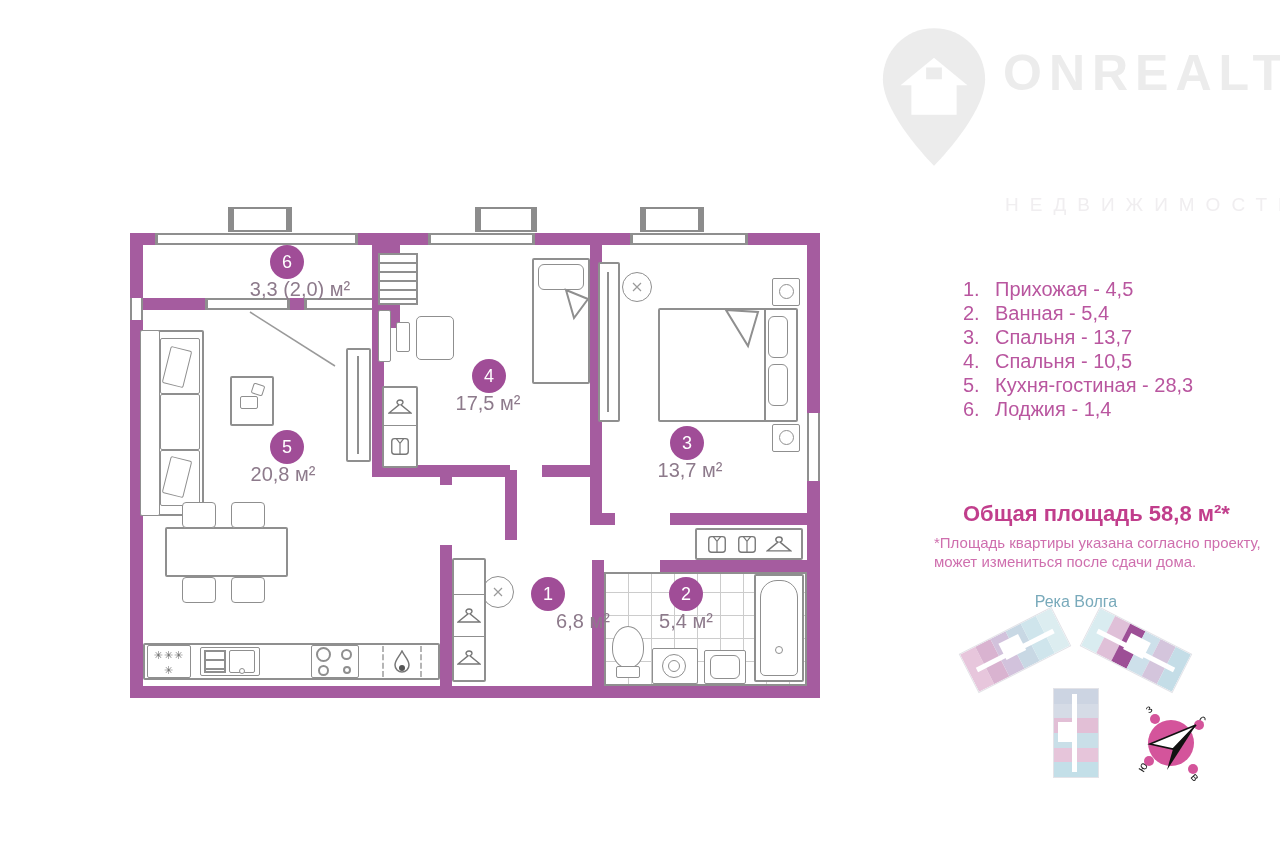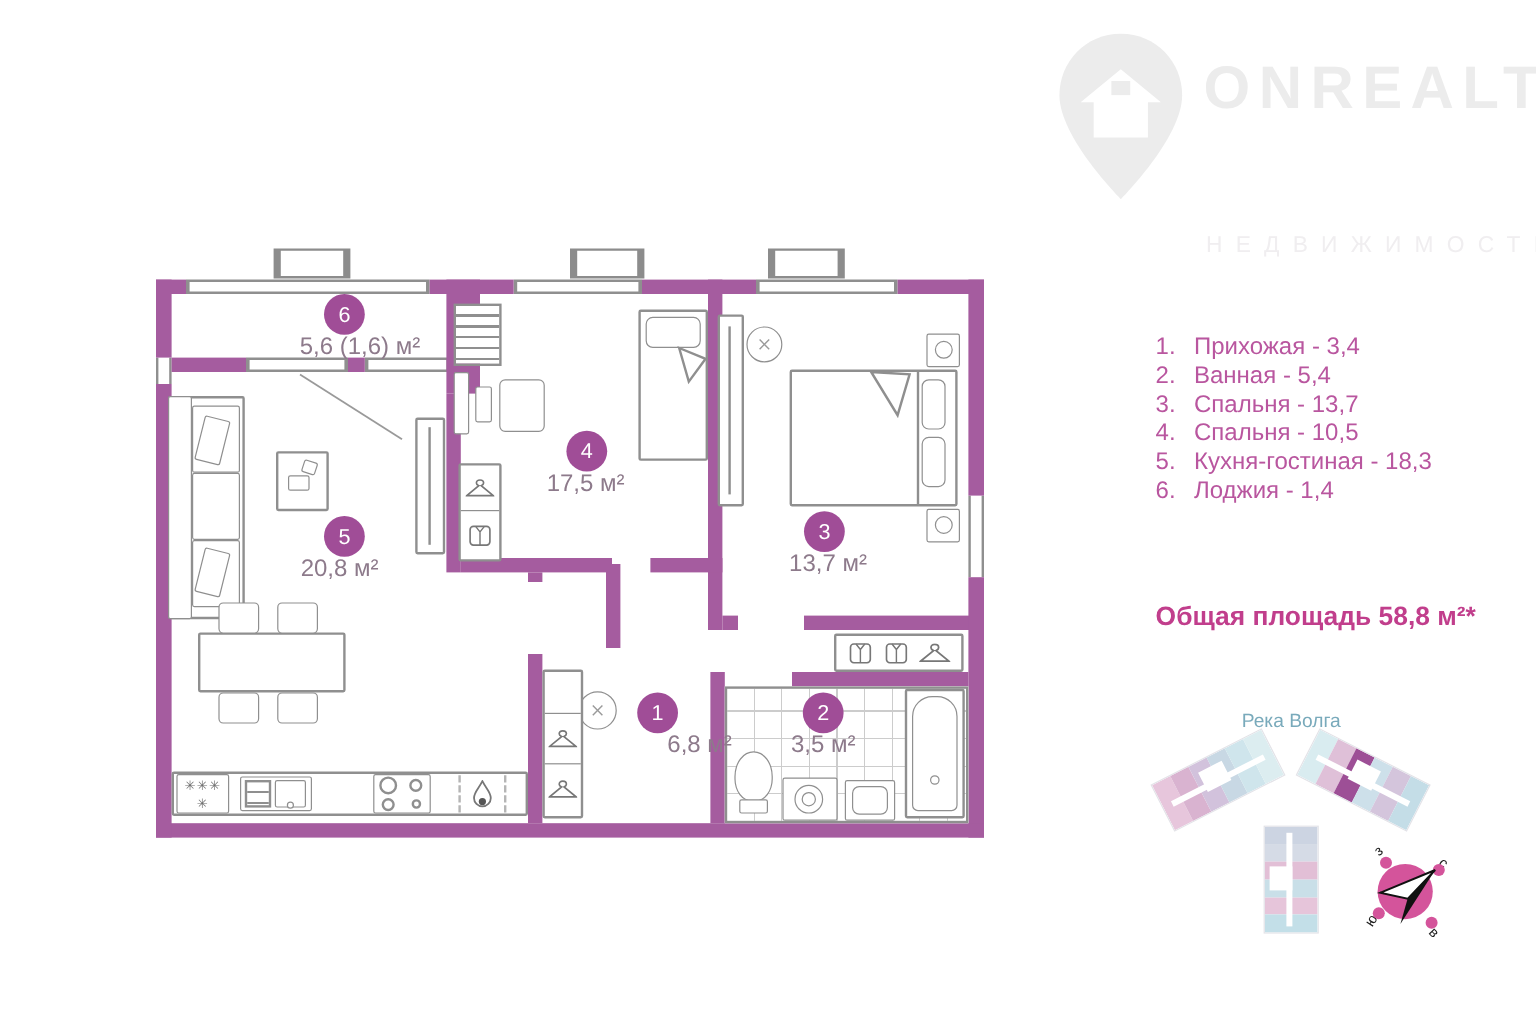--- a/index.html
+++ b/index.html
@@ -91,45 +91,49 @@
       <rect x="52" y="46" width="16" height="12" fill="#ececec"></rect>
     </svg>
     <div id="wm-brand">ONREALT</div>
     <div id="wm-tagline">НЕДВИЖИМОСТЬ</div>
   </div>
 
 
   <div id="room-list" class="abs">
       <div class="list-row">
         <span class="no">1.</span>
-        <span>Прихожая - 3,4</span>
+        <span>Прихожая - 4,5</span>
       </div>
       <div class="list-row">
         <span class="no">2.</span>
         <span>Ванная - 5,4</span>
       </div>
       <div class="list-row">
         <span class="no">3.</span>
         <span>Спальня - 13,7</span>
       </div>
       <div class="list-row">
         <span class="no">4.</span>
         <span>Спальня - 10,5</span>
       </div>
       <div class="list-row">
         <span class="no">5.</span>
-        <span>Кухня-гостиная - 18,3</span>
+        <span>Кухня-гостиная - 28,3</span>
       </div>
       <div class="list-row">
         <span class="no">6.</span>
         <span>Лоджия - 1,4</span>
       </div>
     </div>
 
   <div id="total-area" class="abs">Общая площадь 58,8 м²*</div>
+  <div id="disclaimer" class="abs">
+    <div>*Площадь квартиры указана согласно проекту,</div>
+    <div>может измениться после сдачи дома.</div>
+  </div>
 
   <div id="river-label" class="abs">Река Волга</div>
   <div id="site-map"></div>
 
   <div id="compass" class="abs">
     <span class="cletter" style="left:8px;top:2px;transform:rotate(-38deg);">з</span>
     <span class="cletter" style="left:62px;top:12px;transform:rotate(42deg);">с</span>
     <span class="cletter" style="left:0px;top:60px;transform:rotate(-58deg);">ю</span>
     <span class="cletter" style="left:54px;top:70px;transform:rotate(46deg);">в</span>
     <div class="dial"></div>
@@ -295,29 +299,29 @@
       <line x1="120" y1="114" x2="205" y2="168" stroke="#9a9a9a" stroke-width="1.5"></line>
       <polygon points="596,112 628,114 618,148" fill="#ffffff" stroke="#8f8f8f" stroke-width="2"></polygon>
       <polygon points="436,92 458,101 444,120" fill="#ffffff" stroke="#8f8f8f" stroke-width="2"></polygon>
       <path d="M503 85 l8 8 m0 -8 l-8 8" stroke="#9a9a9a" stroke-width="1.2"></path>
       <path d="M364 390 l8 8 m0 -8 l-8 8" stroke="#9a9a9a" stroke-width="1.2"></path>
     </svg>
 
     <div class="badge" style="left:401px;top:379px;">1</div>
     <div class="area-label" style="left:417px;top:412px;margin-left:36px;">6,8 м²</div>
     <div class="badge" style="left:539px;top:379px;">2</div>
-    <div class="area-label" style="left:556px;top:412px;">3,5 м²</div>
+    <div class="area-label" style="left:556px;top:412px;">5,4 м²</div>
     <div class="badge" style="left:540px;top:228px;">3</div>
     <div class="area-label" style="left:560px;top:261px;">13,7 м²</div>
     <div class="badge" style="left:342px;top:161px;">4</div>
     <div class="area-label" style="left:358px;top:194px;">17,5 м²</div>
     <div class="badge" style="left:140px;top:232px;">5</div>
     <div class="area-label" style="left:153px;top:265px;">20,8 м²</div>
     <div class="badge" style="left:140px;top:47px;">6</div>
-    <div class="area-label" style="left:170px;top:80px;">5,6 (1,6) м²</div>
+    <div class="area-label" style="left:170px;top:80px;">3,3 (2,0) м²</div>
   </div>
 <div class="wing" style="left: 963px; top: 628px; width: 104px; height: 44px; transform: rotate(-27deg);">
       <div class="cell" style="background: rgb(231, 198, 220);"></div>
       <div class="cell" style="background: rgb(217, 179, 208);"></div>
       <div class="cell" style="background: rgb(210, 194, 220);"></div>
       <div class="cell" style="background: rgb(200, 216, 228);"></div>
       <div class="cell" style="background: rgb(207, 229, 236);"></div>
       <div class="cell" style="background: rgb(220, 237, 240);"></div>
       <div class="corridor-h"></div>
       <div class="stairbox" style="left: 38%; top: 18%; width: 22%; height: 45%;"></div>

